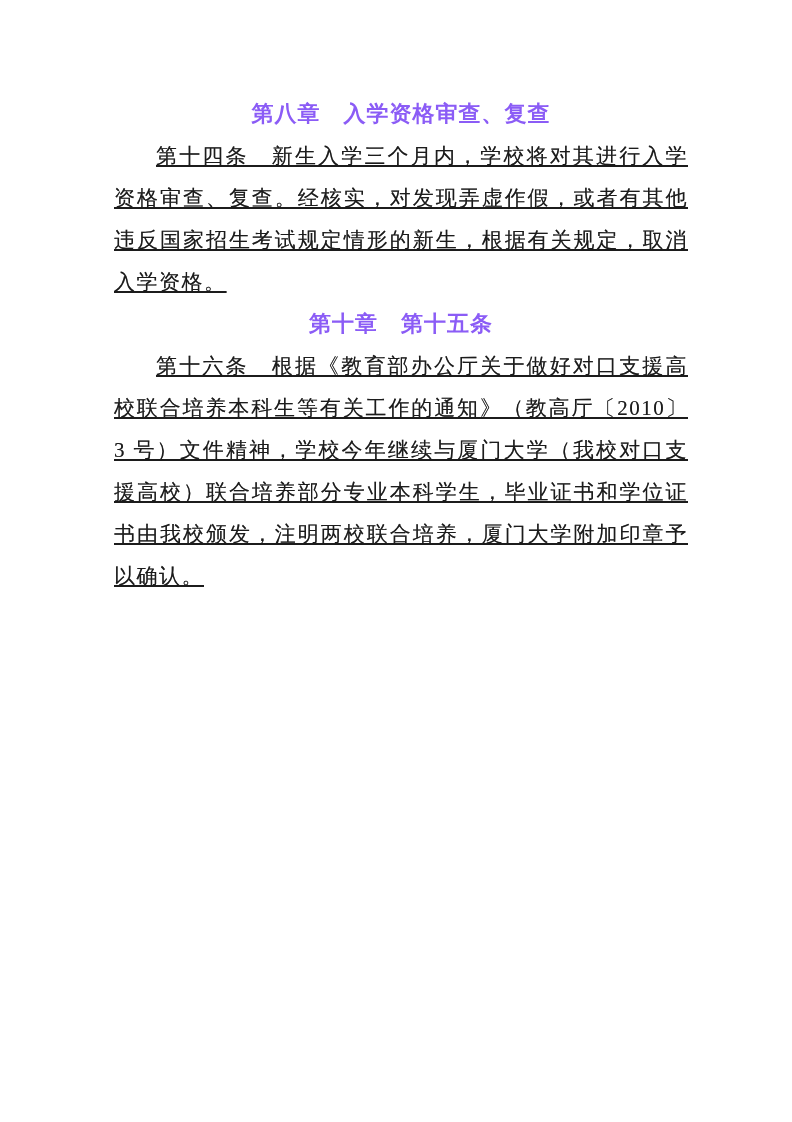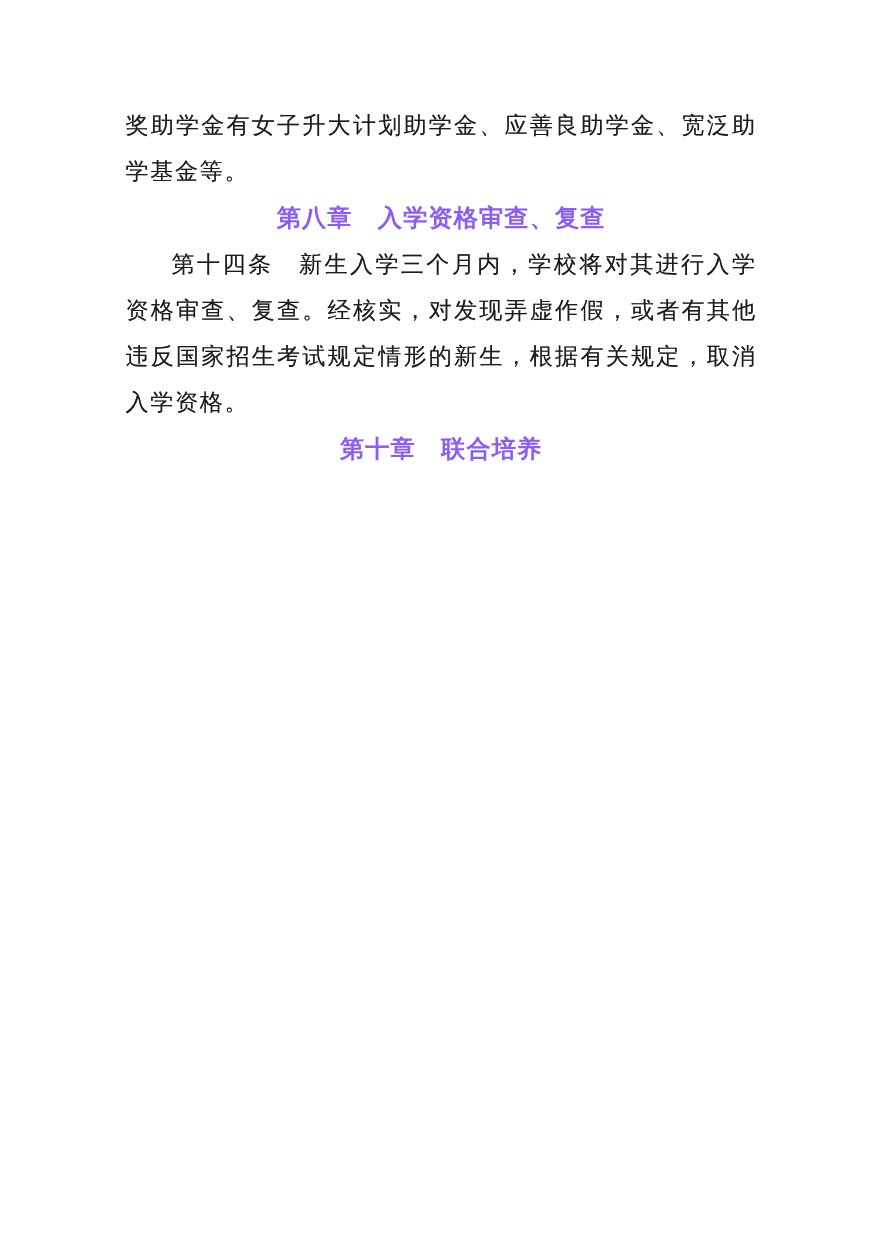--- a/index.html
+++ b/index.html
@@ -27,44 +27,45 @@
     font-size: 21px;
     line-height: 42px;
     letter-spacing: 1.5px;
     text-align: justify;
     text-justify: inter-character;
     color: #1c1c1c;
     text-shadow: 0 0 0.4px rgba(30,30,30,0.55); 
   }
   .para.indent {
     text-indent: 2em;
+    text-decoration: underline;
   }
   .heading {
     font-family: "Liberation Sans", "DejaVu Sans", sans-serif;
     font-weight: bold;
     font-size: 22px;
     line-height: 42px;
     letter-spacing: 1px;
     text-align: center;
     color: #8b5cf6;
   }
 </style>
 </head>
 <body>
 
 <div class="page">
   <div class="content">
 
-    <div class="para">奖助学金有女子升大计划助学金、应善良助学金、宽泛助学基金等。</div>
 
     <div class="heading">第八章　入学资格审查、复查</div>
 
     <div class="para indent">第十四条　新生入学三个月内，学校将对其进行入学资格审查、复查。经核实，对发现弄虚作假，或者有其他违反国家招生考试规定情形的新生，根据有关规定，取消入学资格。</div>
 
 
 
-    <div class="heading">第十章　联合培养</div>
+    <div class="heading">第十章　第十五条</div>
 
+    <div class="para indent">第十六条　根据《教育部办公厅关于做好对口支援高校联合培养本科生等有关工作的通知》（教高厅〔2010〕3 号）文件精神，学校今年继续与厦门大学（我校对口支援高校）联合培养部分专业本科学生，毕业证书和学位证书由我校颁发，注明两校联合培养，厦门大学附加印章予以确认。</div>
 
 
 
   </div>
 </div>
 
 </body></html>

